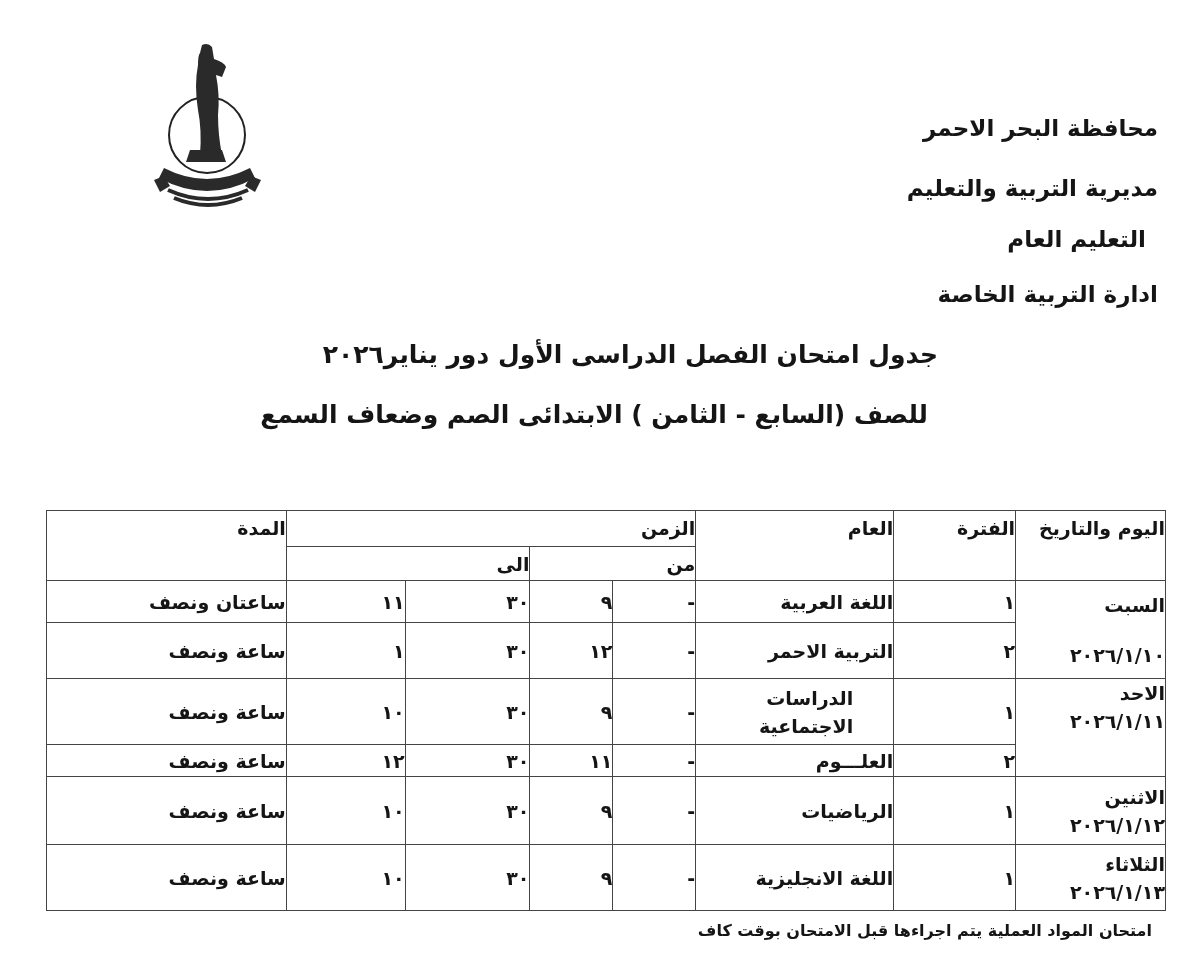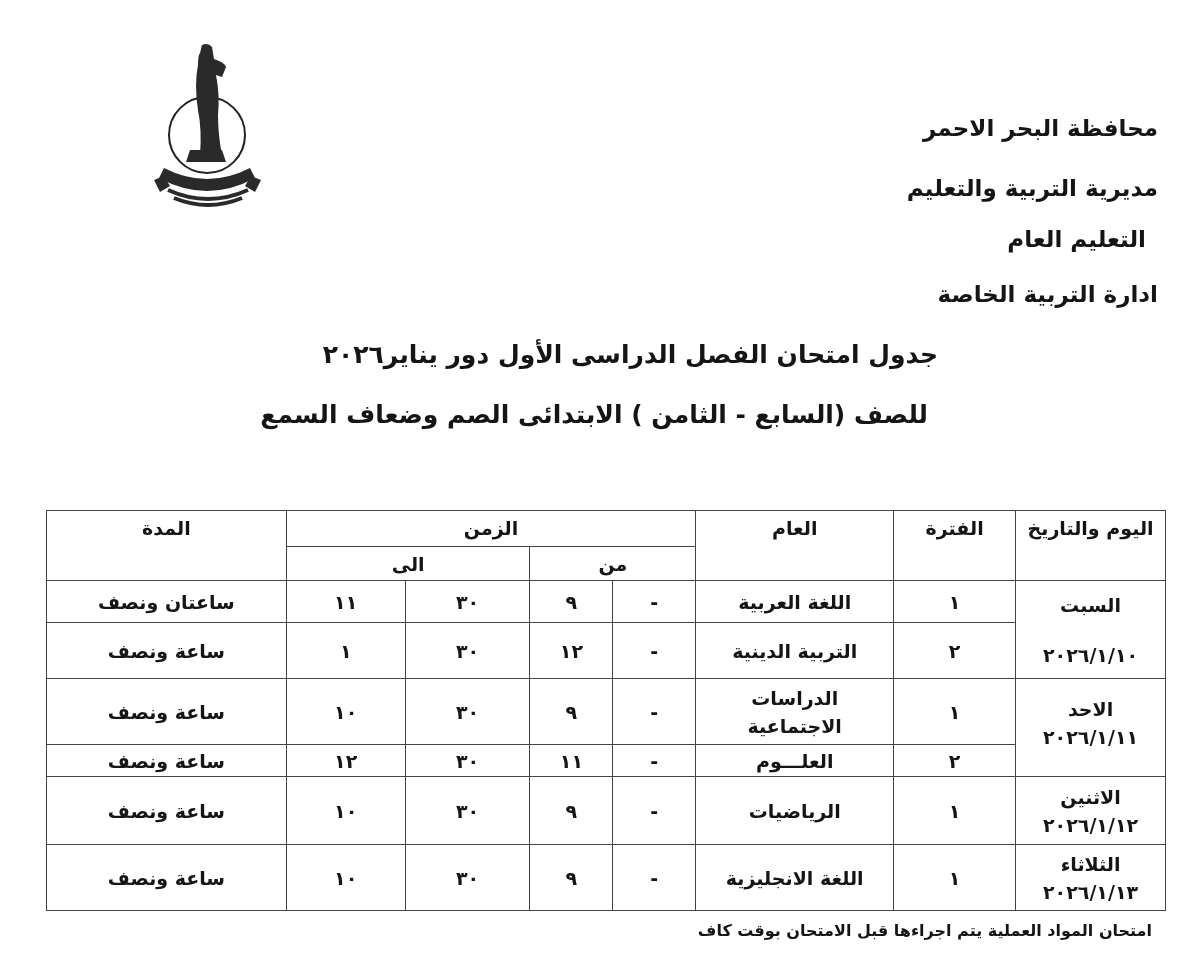--- a/index.html
+++ b/index.html
@@ -10,21 +10,21 @@
   .logo { position:absolute; left:150px; top:40px; width:115px; height:170px; }
   .header-block { position:absolute; right:42px; top:118px; direction:rtl; text-align:right; }
   .header-line { font-weight:bold; font-size:23px; line-height:20px; margin:0; position:absolute; right:0; white-space:nowrap; }
   .title-line { font-weight:bold; font-size:25px; white-space:nowrap; position:absolute;margin-top:8px; }
   table.schedule {
     position:absolute; left:46px; top:510px; width:1120px;
     border-collapse:collapse; direction:rtl;
     font-weight:bold; font-size:19px;
   }
   table.schedule td, table.schedule th {
-    border:1.5px solid #444; text-align:center; vertical-align:middle; padding:0;margin-left:23px;
+    border:1.5px solid #444; text-align:right; vertical-align:middle; padding:0;margin-left:23px;
   }
   table.schedule th { font-weight:bold; font-size:19px; vertical-align:top; padding-top:6px; }
   .thick-top td { border-top:3px solid #333; }
   .day-cell { line-height:28px; }
   .footnote {
     position:absolute; right:48px; top:921px; direction:rtl;
     font-weight:bold; font-size:16px; white-space:nowrap;
   }
 </style>
 </head>
@@ -87,30 +87,30 @@
       <td>١</td>
       <td>اللغة العربية</td>
       <td>-</td>
       <td>٩</td>
       <td>٣٠</td>
       <td>١١</td>
       <td>ساعتان ونصف</td>
     </tr>
     <tr style="height:56px;">
       <td>٢</td>
-      <td>التربية الدينية</td>
+      <td>التربية الاحمر</td>
       <td>-</td>
       <td>١٢</td>
       <td>٣٠</td>
       <td>١</td>
       <td>ساعة ونصف</td>
     </tr>
 
     <tr class="thick-top" style="height:66px;">
-      <td rowspan="2" class="day-cell" style="vertical-align:top; padding-top:16px;">
+      <td rowspan="2" class="day-cell" style="vertical-align:top; padding-top:0;">
         <div>الاحد</div>
         <div>٢٠٢٦/١/١١</div>
       </td>
       <td>١</td>
       <td style="line-height:28px; padding:0 40px;">الدراسات الاجتماعية</td>
       <td>-</td>
       <td>٩</td>
       <td>٣٠</td>
       <td>١٠</td>
       <td>ساعة ونصف</td>

